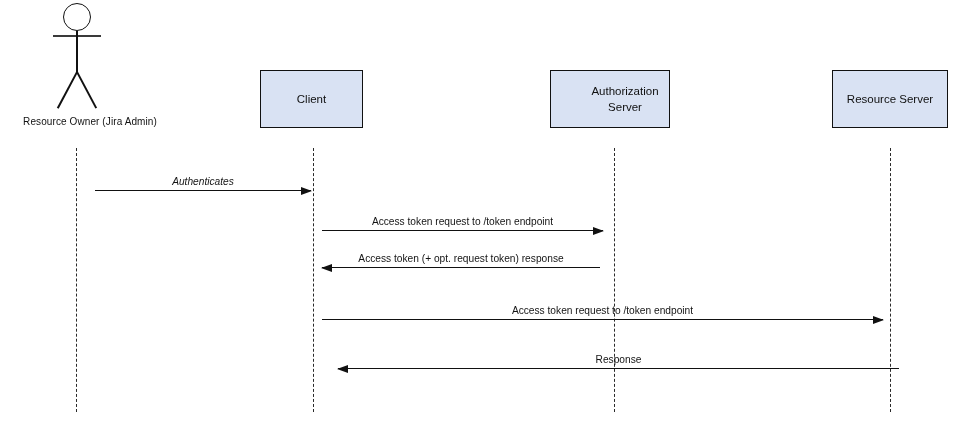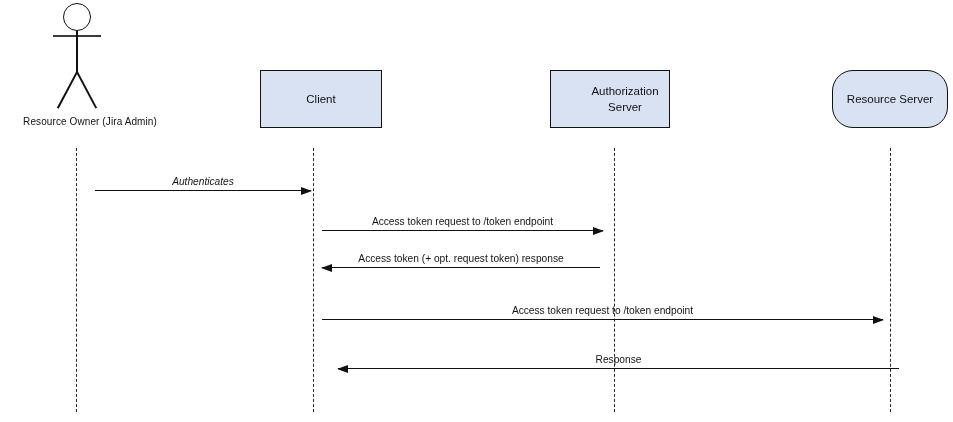--- a/index.html
+++ b/index.html
@@ -156,30 +156,30 @@
 
   <div class="actor-group">
     <div class="actor-head"></div>
     <div class="actor-arms"></div>
     <div class="actor-body"></div>
     <div class="actor-leg left"></div>
     <div class="actor-leg right"></div>
     <div class="actor-caption">Resource Owner (Jira Admin)</div>
   </div>
 
-  <div class="participant-box" style="left:260px; width:122px;">
+  <div class="participant-box" style="left:260px; width:103px;">
     <span class="participant-label">Client</span>
   </div>
 
   <div class="participant-box" style="left:550px; width:120px;padding-left:30px;">
     <span class="participant-label">Authorization
 Server</span>
   </div>
 
-  <div class="participant-box" style="left:832px; width:116px;border-radius:21px;">
+  <div class="participant-box" style="left:832px; width:116px;">
     <span class="participant-label">Resource Server</span>
   </div>
 
   <div class="lifeline" style="left:76px; top:148px; height:264px;"></div>
   <div class="lifeline" style="left:313px; top:148px; height:264px;"></div>
   <div class="lifeline" style="left:614px; top:148px; height:264px;"></div>
   <div class="lifeline" style="left:890px; top:148px; height:264px;"></div>
 
   <div class="message" style="left:95px; top:169px; width:216px;font-style:italic;">
     <div class="message-label">Authenticates</div>

